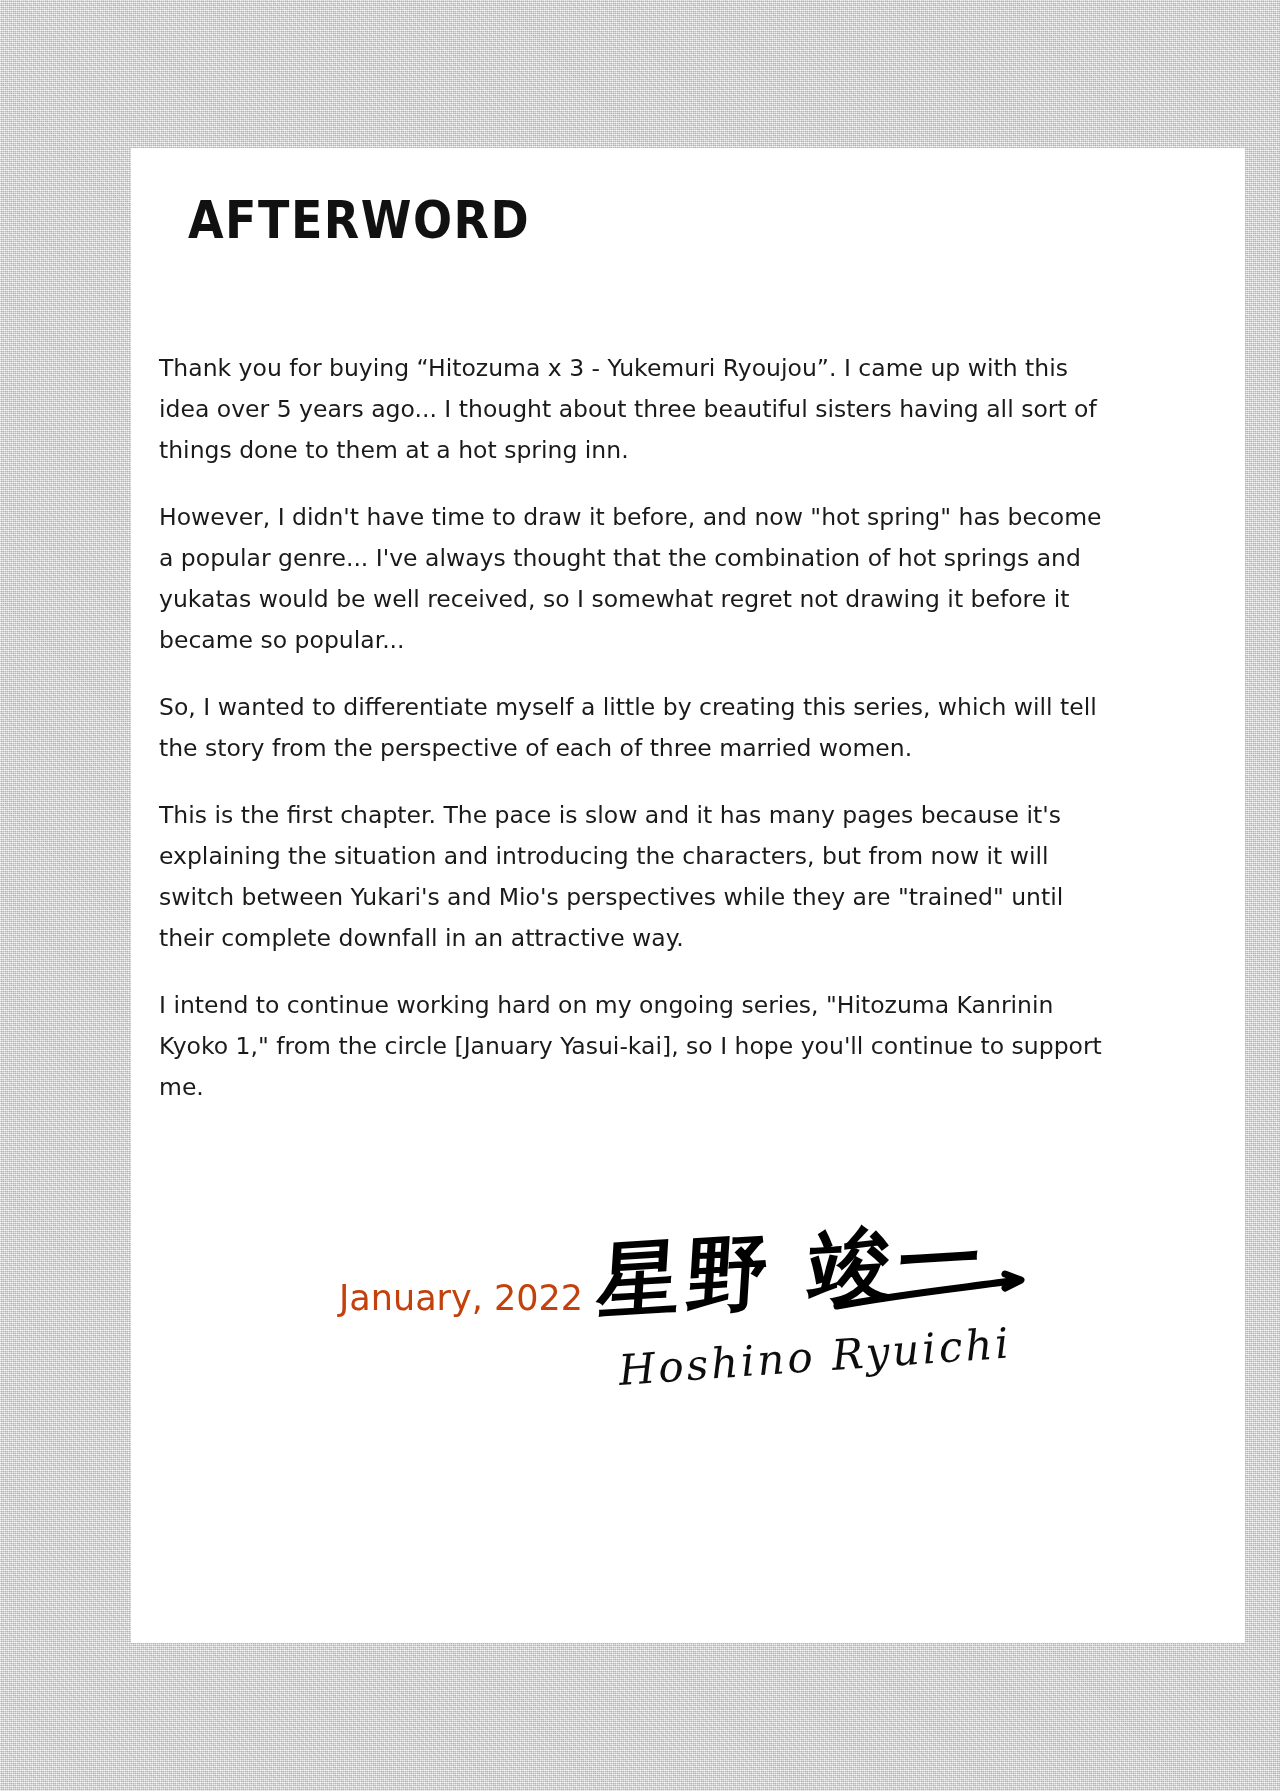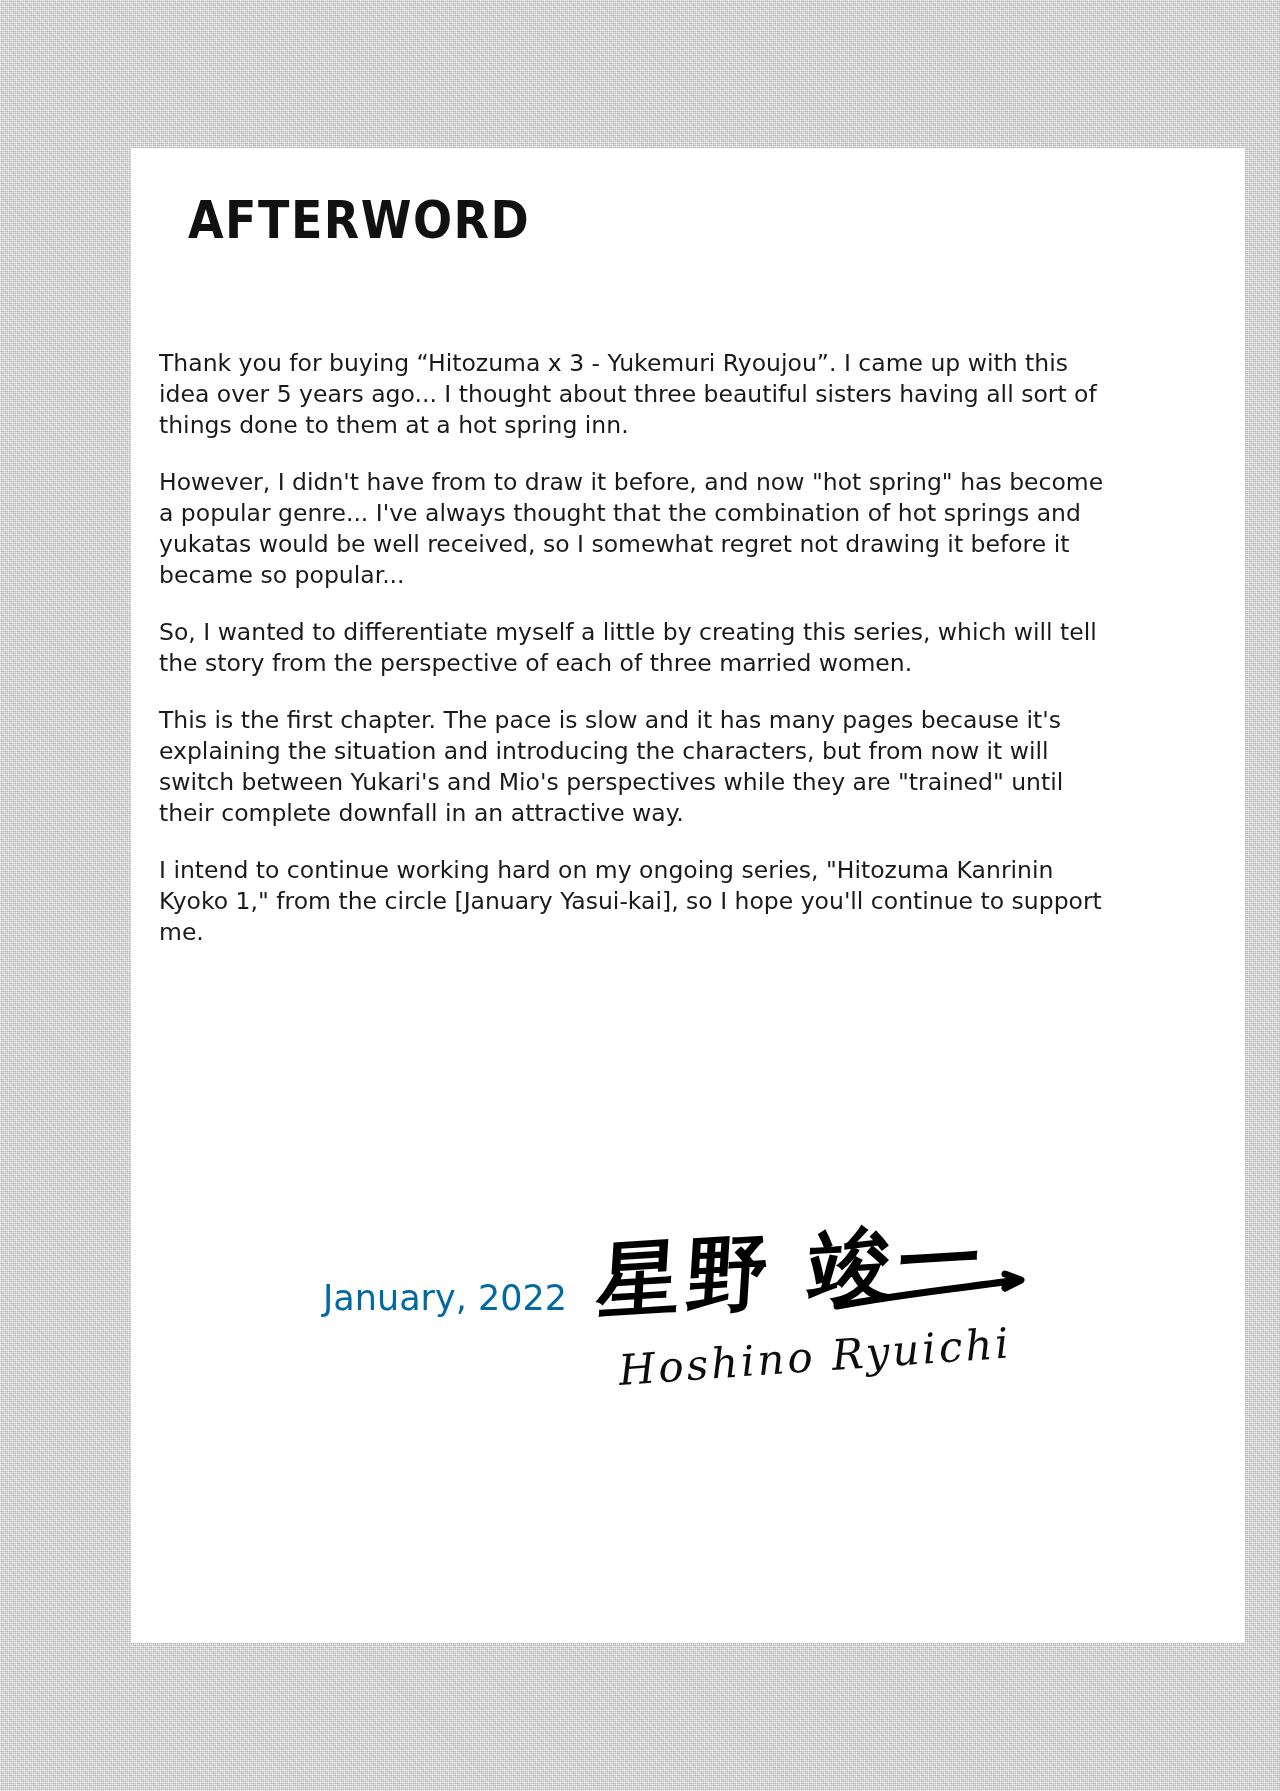--- a/index.html
+++ b/index.html
@@ -69,34 +69,34 @@
     transform-origin: left top;
   }
 
   .body-text {
     position: absolute;
     left: 28px;
     top: 200px;
     width: 950px;
     font-family: "DejaVu Sans", sans-serif;
     font-size: 23.5px;
-    line-height: 31px;
+    line-height: 41px;
     color: #1a1a1a;
   }
   .body-text p {
     margin: 0 0 26px 0;
   }
 
   .date-line {
     position: absolute;
-    left: 192px;
+    left: 208px;
     top: 1130px;
     font-family: "DejaVu Sans", sans-serif;
     font-size: 35px;
-    color: #0369a1;
+    color: #c2410c;
   }
 
   .signature-block {
     position: absolute;
     left: 470px;
     top: 1080px;
     width: 430px;
     height: 250px;
   }
   .sig-kanji {
@@ -130,21 +130,21 @@
 <body>
 
 <div class="page-bg"></div>
 
 <div class="paper">
 
   <div class="afterword-title">AFTERWORD</div>
 
   <div class="body-text">
     <p>Thank you for buying “Hitozuma x 3 - Yukemuri Ryoujou”. I came up with this idea over 5 years ago... I thought about three beautiful sisters having all sort of things done to them at a hot spring inn.</p>
-    <p>However, I didn't have from to draw it before, and now "hot spring" has become a popular genre... I've always thought that the combination of hot springs and yukatas would be well received, so I somewhat regret not drawing it before it became so popular...</p>
+    <p>However, I didn't have time to draw it before, and now "hot spring" has become a popular genre... I've always thought that the combination of hot springs and yukatas would be well received, so I somewhat regret not drawing it before it became so popular...</p>
     <p>So, I wanted to differentiate myself a little by creating this series, which will tell the story from the perspective of each of three married women.</p>
     <p>This is the first chapter. The pace is slow and it has many pages because it's explaining the situation and introducing the characters, but from now it will switch between Yukari's and Mio's perspectives while they are "trained" until their complete downfall in an attractive way.</p>
     <p>I intend to continue working hard on my ongoing series, "Hitozuma Kanrinin Kyoko 1," from the circle [January Yasui-kai], so I hope you'll continue to support me.</p>
   </div>
 
   <div class="date-line">January, 2022</div>
 
   <div class="signature-block">
     <div class="sig-kanji">星野 竣一</div>
     <svg width="430" height="250" style="position:absolute;left:0;top:0;pointer-events:none;">

